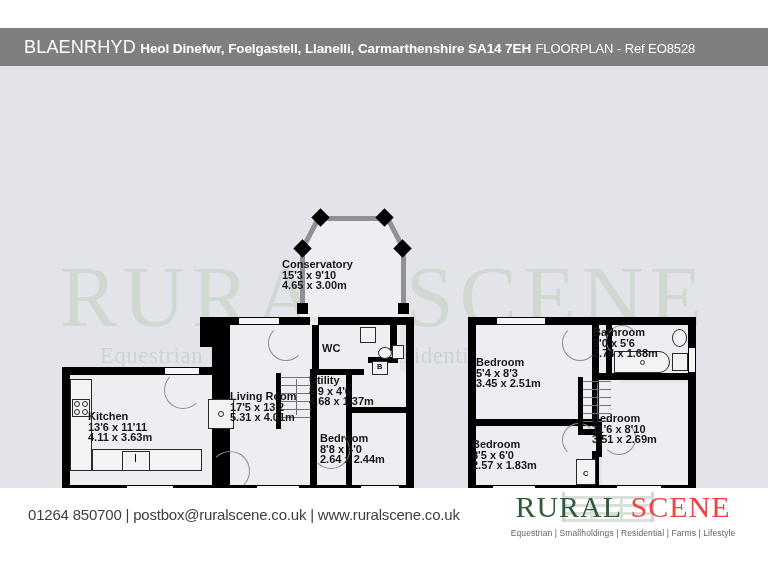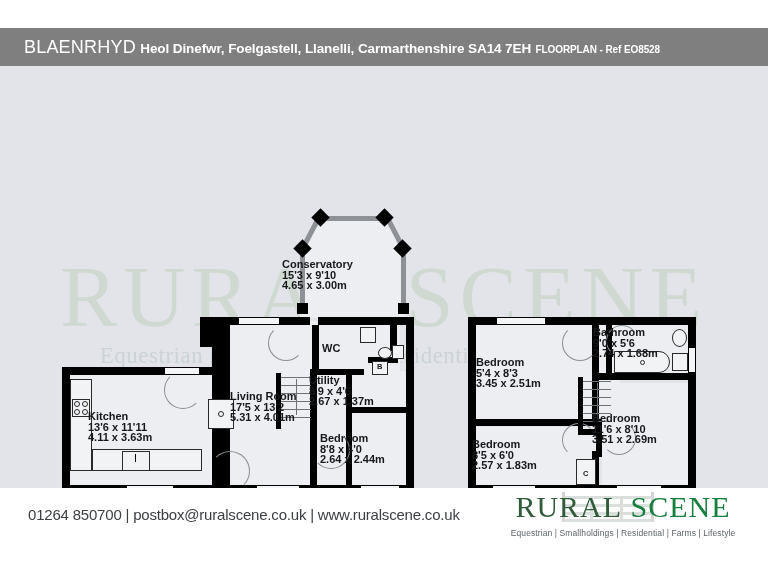--- a/index.html
+++ b/index.html
@@ -14,21 +14,21 @@
 
   
   .header-bar{
     position:absolute;left:0;top:28px;width:768px;height:38px;
     background:#7f7f7f;
     display:flex;align-items:center;
   }
   .header-inner{padding-left:24px;white-space:nowrap;color:#ffffff;}
   .h-title{font-size:18px;letter-spacing:.2px;font-weight:400;}
   .h-addr{font-size:13.5px;font-weight:700;letter-spacing:-.1px;}
-  .h-ref{font-size:10px;font-weight:700;letter-spacing:-.1px;}
+  .h-ref{font-size:13px;font-weight:400;letter-spacing:-.1px;}
 
   
   .plan-area{
     position:absolute;left:0;top:66px;width:768px;height:422px;
     background:#e2e4e9;
     overflow:hidden;
   }
 
   
   .wm{position:absolute;left:0;top:0;width:768px;height:422px;pointer-events:none;}
@@ -68,21 +68,21 @@
   .footer{position:absolute;left:0;top:488px;width:768px;height:88px;background:#fff;}
   .contact{
     position:absolute;left:28px;top:18px;
     font-size:15px;color:#3c4043;letter-spacing:-.2px;white-space:nowrap;
   }
   .logo{position:absolute;left:498px;top:0px;width:250px;height:60px;}
   .logo-gate{position:absolute;left:62px;top:2px;width:96px;height:34px;opacity:.30;}
   .logo-word{position:absolute;left:0;top:2px;width:250px;text-align:center;
     font-family:"Liberation Serif", serif;font-size:30px;letter-spacing:1px;white-space:nowrap;}
   .lw-a{color:#2f5b38;}
-  .lw-b{color:#15803d;}
+  .lw-b{color:#ef4444;}
   .logo-sub{position:absolute;left:0;top:40px;width:250px;text-align:center;
     font-size:8.5px;color:#5d6468;letter-spacing:.1px;white-space:nowrap;}
 </style>
 </head>
 <body>
 
 <div id="page">
 
   <div class="header-bar">
     <div class="header-inner">
@@ -203,21 +203,21 @@
         <div>Living Room</div>
         <div>17'5 x 13'2</div>
         <div>5.31 x 4.01m</div>
       </div>
       <div class="rlabel" style="left:262px;top:32px;width:40px;">
         <div>WC</div>
       </div>
       <div class="rlabel" style="left:249px;top:64px;width:120px;">
         <div>Utility</div>
         <div>8'9 x 4'6</div>
-        <div>2.67 x 1.37m</div>
+        <div>4.68 x 1.37m</div>
       </div>
       <div class="rlabel" style="left:260px;top:122px;width:120px;">
         <div>Bedroom</div>
         <div>8'8 x 4'0</div>
         <div>2.64 x 2.44m</div>
       </div>
     </div>
 
     <div class="plan" style="left:466px;top:245px;width:240px;height:190px;">
 

